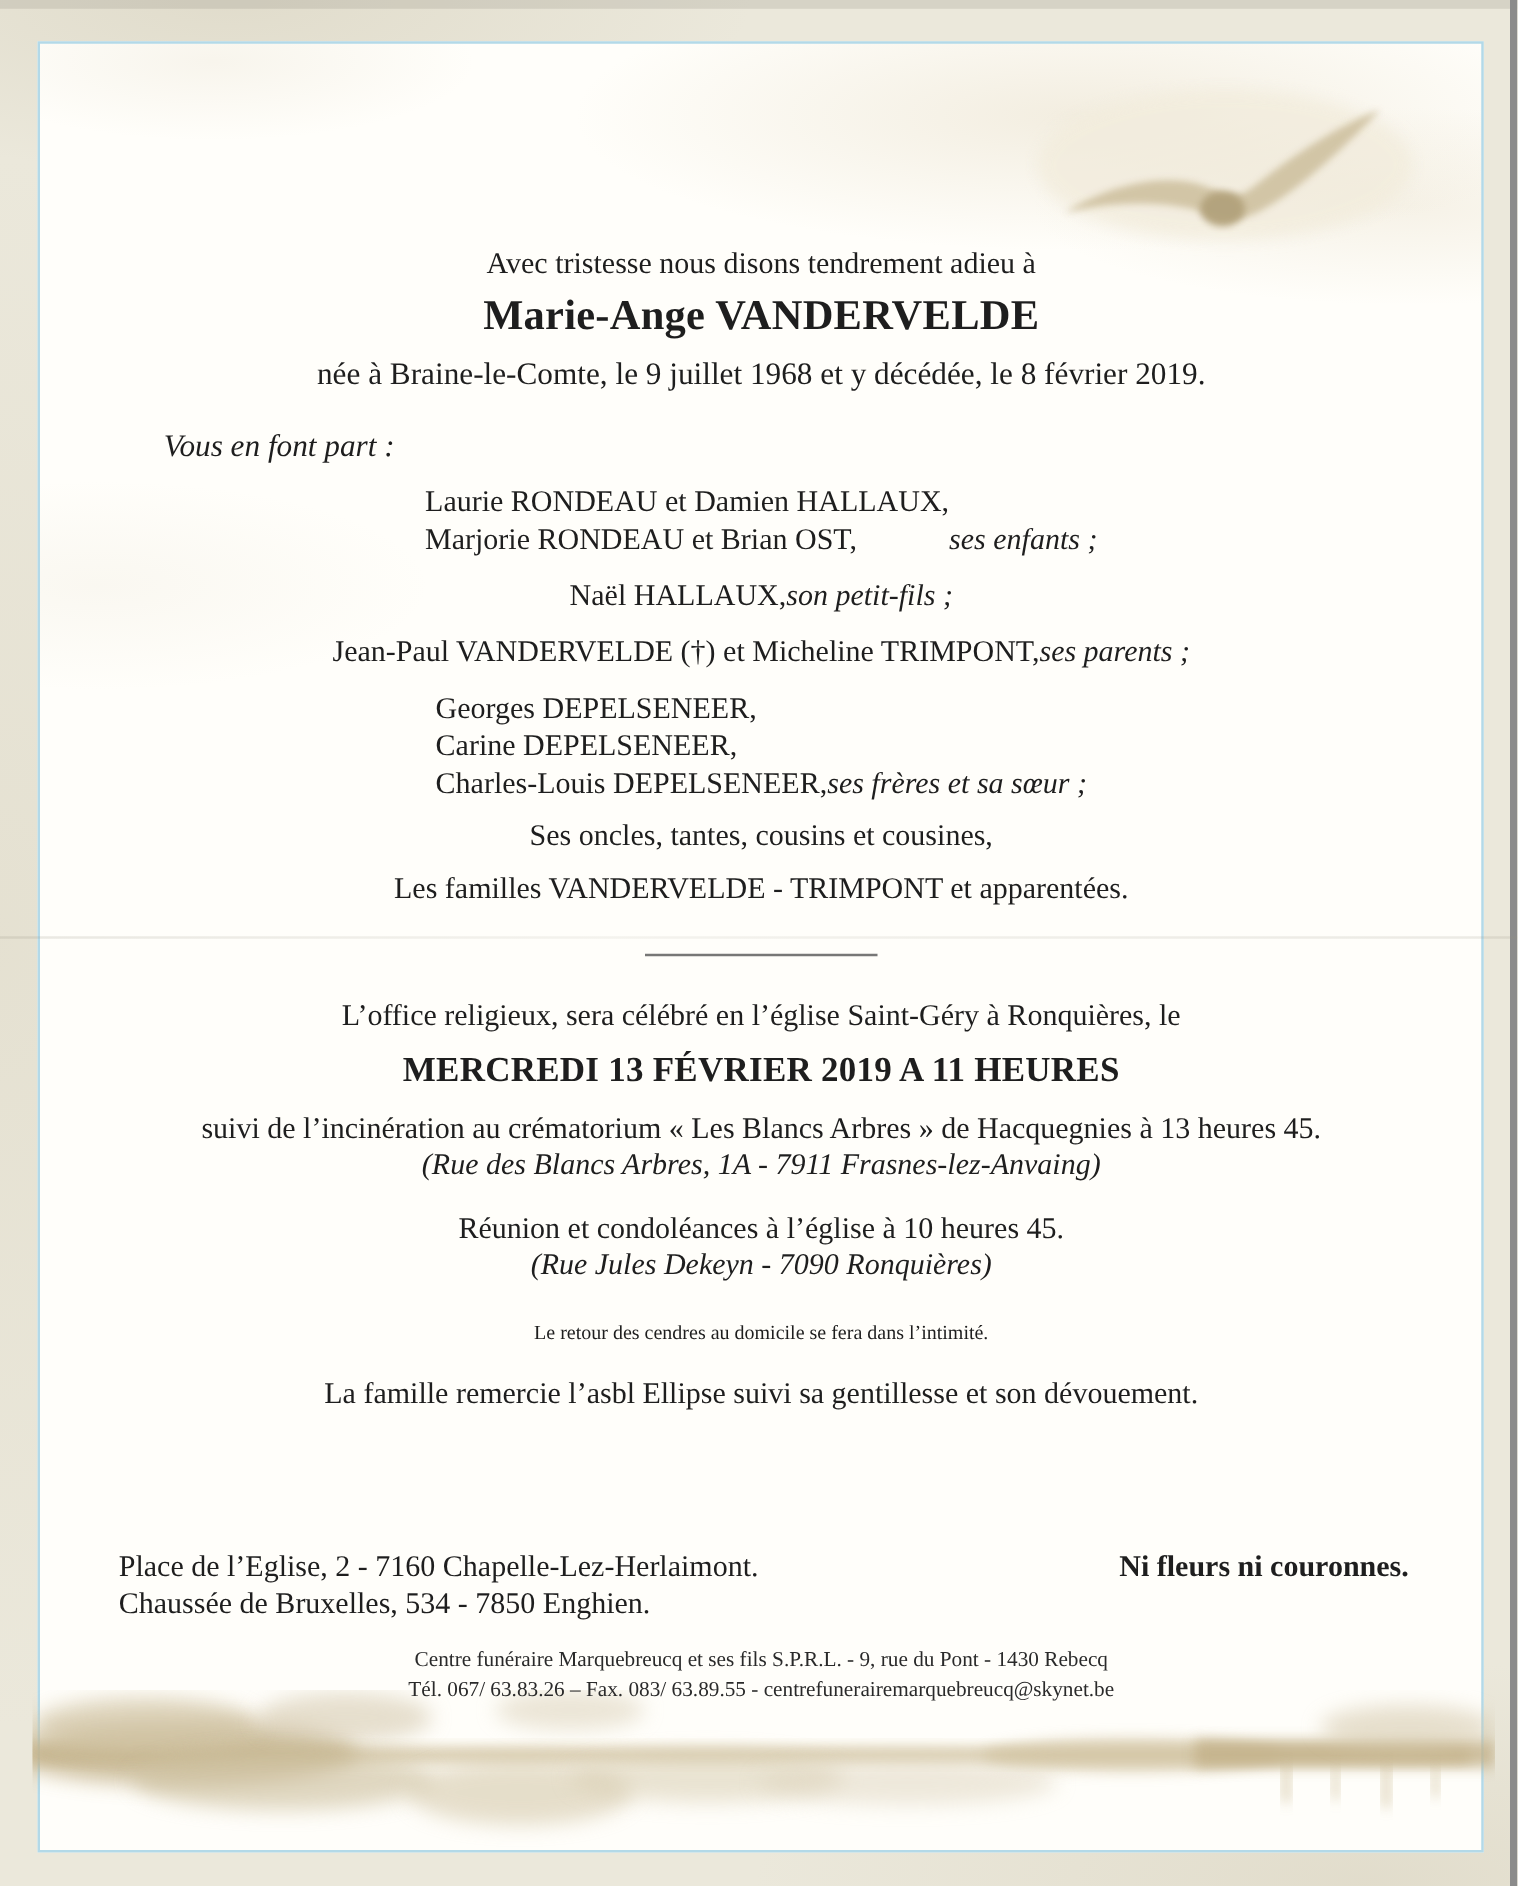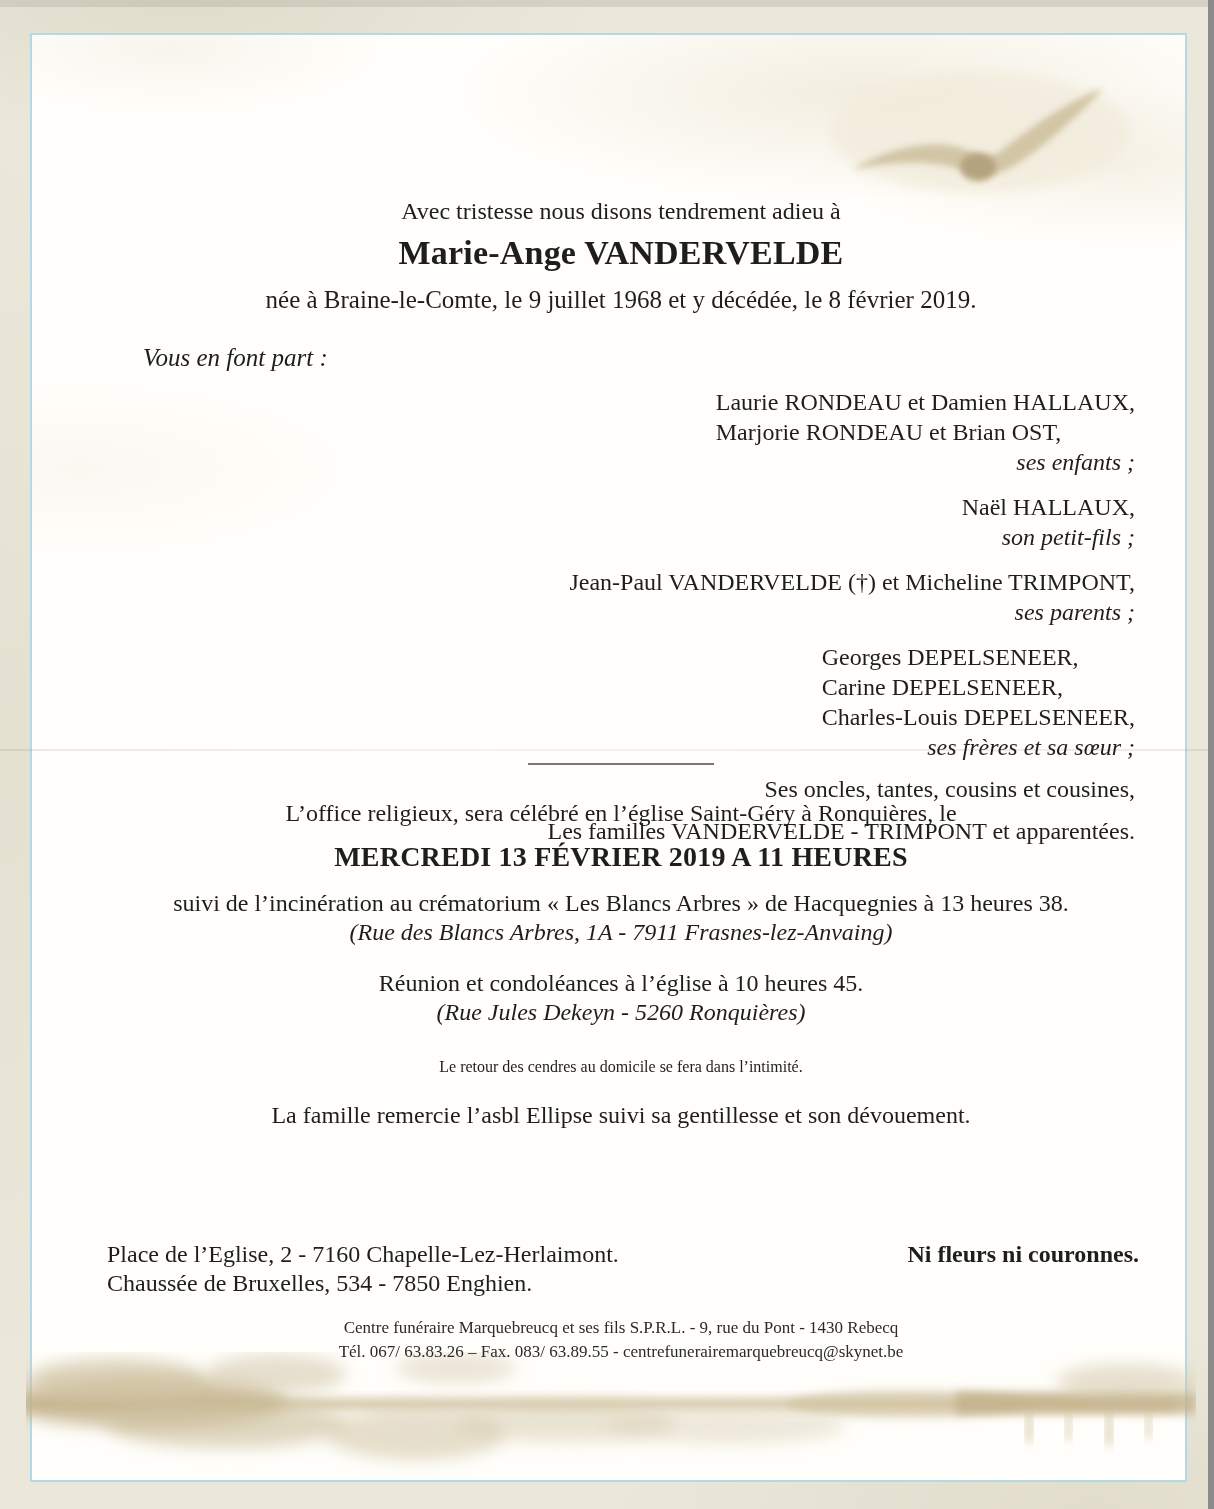--- a/index.html
+++ b/index.html
@@ -33,33 +33,33 @@
   .crease{
     position:absolute;left:0;top:749px;width:100%;height:2px;
     background:linear-gradient(to right, rgba(148,144,128,.20), rgba(148,144,128,.10) 40%, rgba(148,144,128,.18));
     pointer-events:none;
   }
   .watermark{position:absolute;pointer-events:none;}
   #dove-wm{left:820px;top:62px;width:320px;height:150px;}
   #land-wm{left:26px;top:1352px;width:1170px;height:132px;}
 
   .content{
-    position:absolute;left:107px;top:0;width:1028px;height:1509px;
+    position:absolute;left:95px;top:0;width:1028px;height:1509px;
     color:#1e1e1e;
   }
   .abs{position:absolute;left:0;width:100%;}
   .ctr{text-align:center;}
 
   .intro-line{top:196px;font-size:24px;line-height:30px;}
   .deceased-name{top:231px;font-size:34px;font-weight:bold;line-height:44px;letter-spacing:.2px;text-align:center;}
   .birth-death{top:284px;font-size:25px;line-height:32px;}
   .lead-line{top:342px;font-size:25px;font-style:italic;padding-left:36px;box-sizing:border-box;line-height:32px;}
 
   .fam-wrap{top:387px;}
-  .fam-group{display:flex;justify-content:center;align-items:flex-end;margin-bottom:15px;flex-direction:column;}
+  .fam-group{display:flex;justify-content:center;align-items:flex-end;margin-bottom:15px;}
   .fam-group:nth-child(4),.fam-group:nth-child(5){margin-bottom:12px;}
   .fam-line{font-size:24px;line-height:30px;}
   .fam-rel{font-size:24px;line-height:30px;font-style:italic;white-space:nowrap;}
 
   .divider{top:763px;left:50%;margin-left:-93px;width:186px;height:2px;background:#555;opacity:.8;position:absolute;}
 
   .svc-intro{top:798px;font-size:24px;line-height:30px;}
   .svc-date{top:838px;font-size:28px;font-weight:bold;line-height:38px;letter-spacing:.2px;}
   .svc-crem{top:889px;font-size:24px;line-height:29px;}
   .svc-gath{top:969px;font-size:24px;line-height:29px;}
@@ -172,27 +172,27 @@
         </div>
       </div>
     </div>
 
     <div class="divider"></div>
 
     <div class="abs ctr svc-intro">L’office religieux, sera célébré en l’église Saint-Géry à Ronquières, le</div>
     <div class="abs ctr svc-date">MERCREDI 13 FÉVRIER 2019 A 11 HEURES</div>
 
     <div class="abs ctr svc-crem">
-      <div>suivi de l’incinération au crématorium « Les Blancs Arbres » de Hacquegnies à 13 heures 38.</div>
+      <div>suivi de l’incinération au crématorium « Les Blancs Arbres » de Hacquegnies à 13 heures 45.</div>
       <div class="it">(Rue des Blancs Arbres, 1A - 7911 Frasnes-lez-Anvaing)</div>
     </div>
 
     <div class="abs ctr svc-gath">
       <div>Réunion et condoléances à l’église à 10 heures 45.</div>
-      <div class="it">(Rue Jules Dekeyn - 5260 Ronquières)</div>
+      <div class="it">(Rue Jules Dekeyn - 7090 Ronquières)</div>
     </div>
 
     <div class="abs ctr svc-ashes">Le retour des cendres au domicile se fera dans l’intimité.</div>
     <div class="abs ctr svc-thanks">La famille remercie l’asbl Ellipse suivi sa gentillesse et son dévouement.</div>
 
 
     <div class="abs addr-row">
       <div>Place de l’Eglise, 2 - 7160 Chapelle-Lez-Herlaimont.</div>
       <div>Chaussée de Bruxelles, 534 - 7850 Enghien.</div>
       <div class="no-flowers">Ni fleurs ni couronnes.</div>

